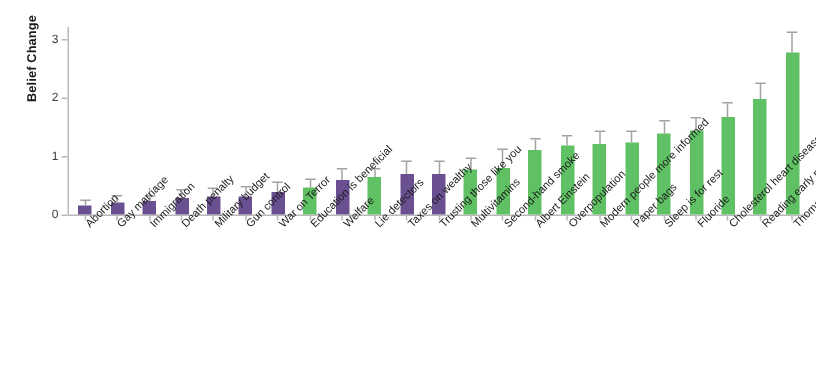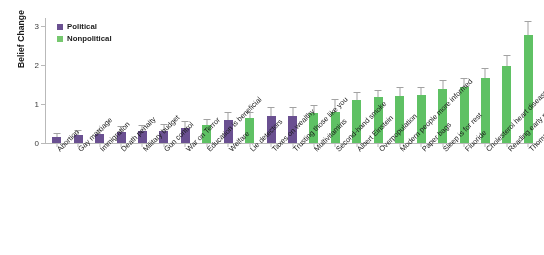--- a/index.html
+++ b/index.html
@@ -123,30 +123,20 @@
     font-family:"Liberation Sans", sans-serif;
   }
 </style>
 </head>
 <body>
 
 <div id="chart-root">
 
   <div class="ylabel">Belief Change</div>
 
-  <div class="legend">
-    <div class="legend-row">
-      <span class="legend-swatch political"></span>
-      <span class="legend-text">Political</span>
-    </div>
-    <div class="legend-row">
-      <span class="legend-swatch nonpolitical"></span>
-      <span class="legend-text">Nonpolitical</span>
-    </div>
-  </div>
 
   <div class="plot">
     <div class="axis-line-y"></div>
     <div class="axis-line-x"></div>
     <div id="yticks">
         <div class="ytick-wrap" style="top: 125px;">
           <div class="ytick"></div>
           <div class="ytick-label">0</div>
         </div>
         <div class="ytick-wrap" style="top: 85.9375px;">

